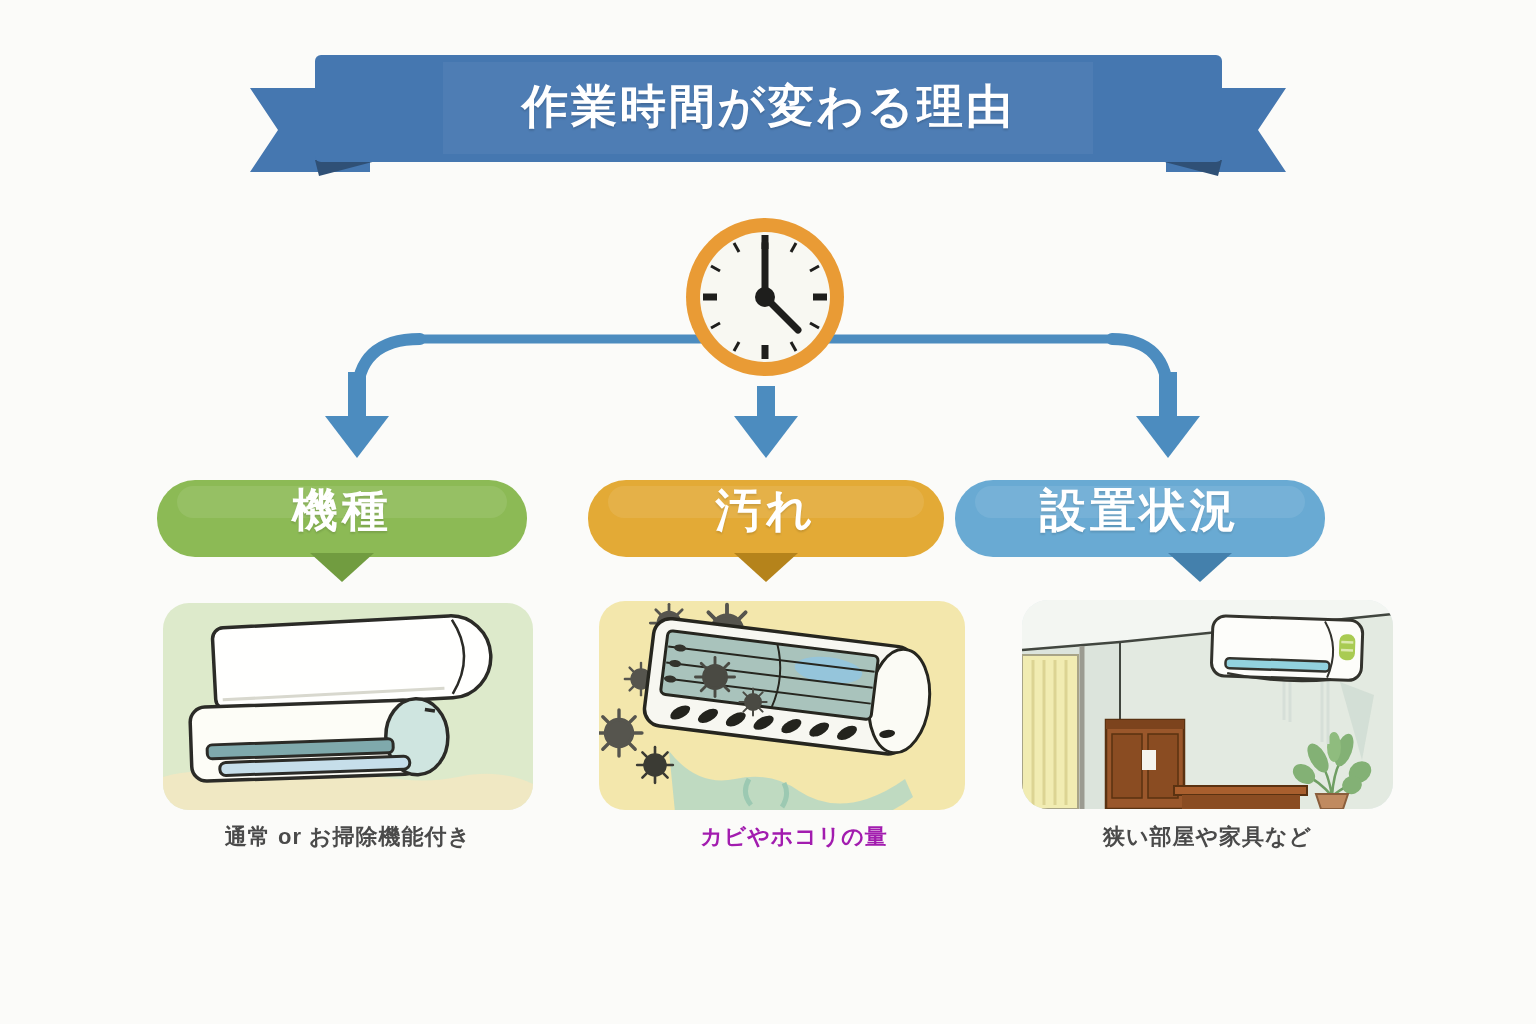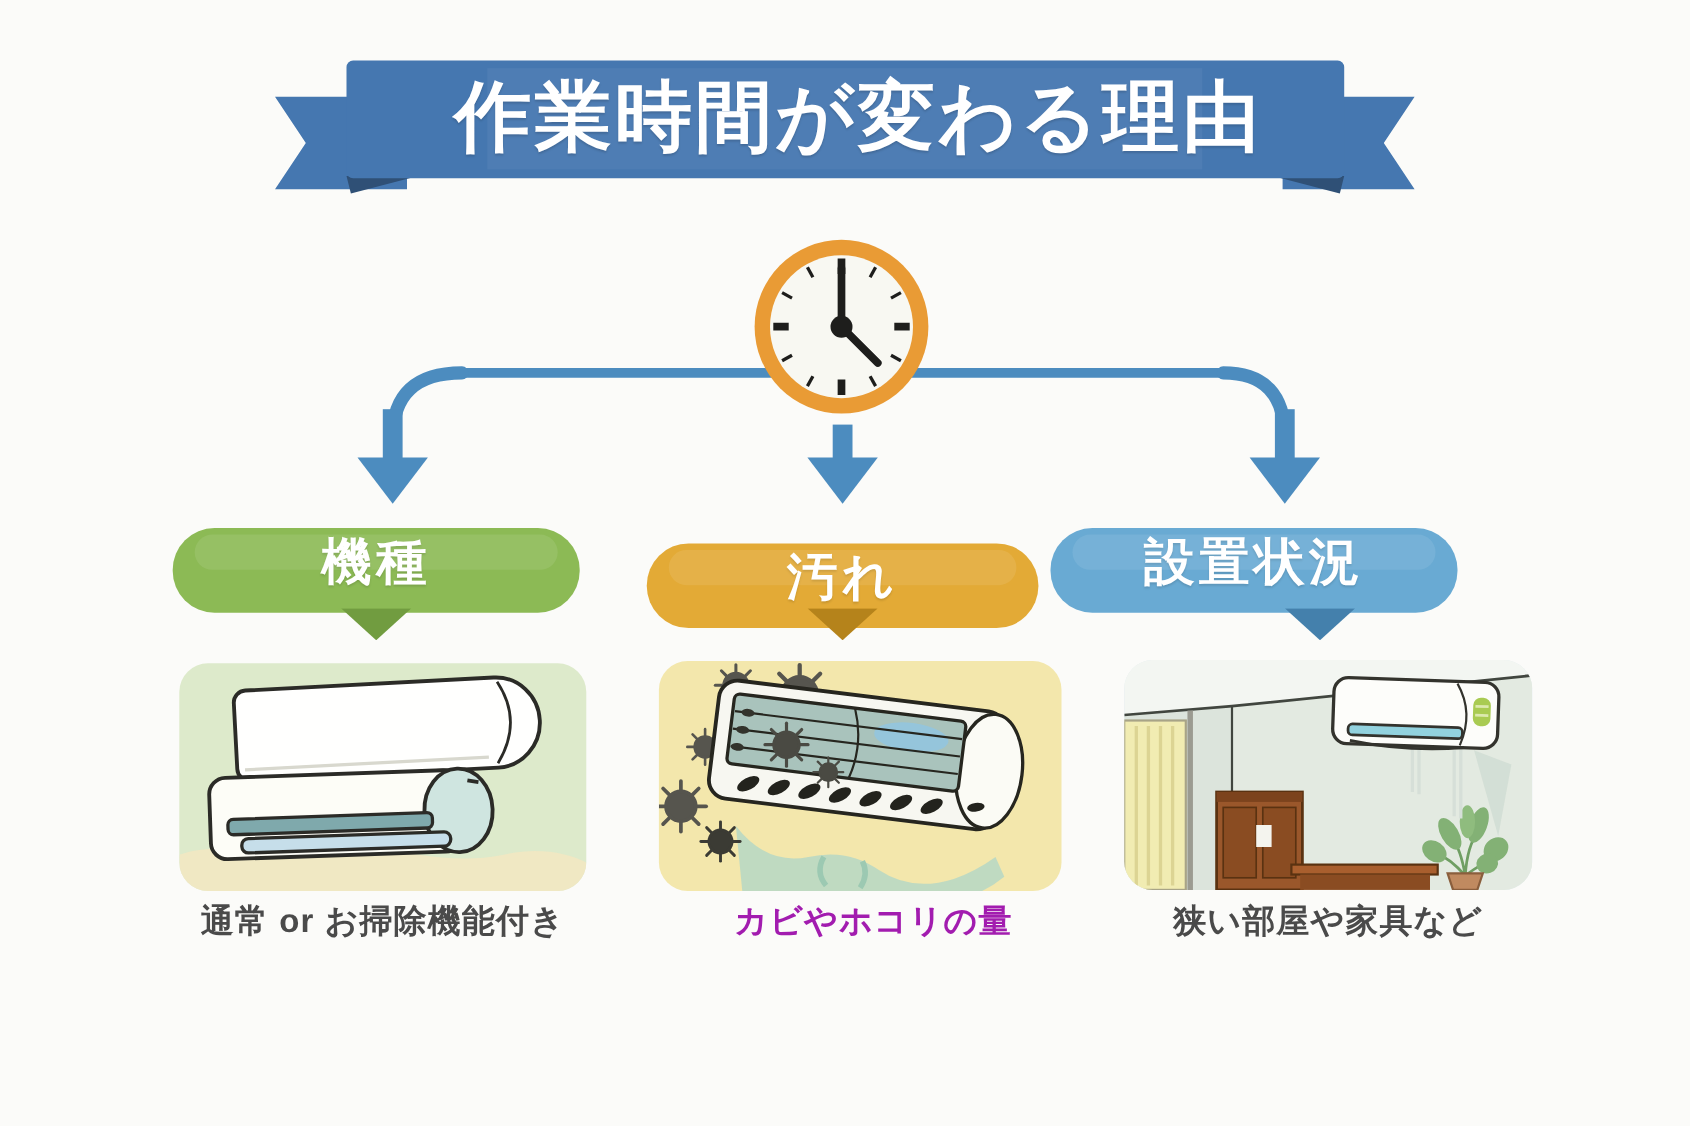--- a/index.html
+++ b/index.html
@@ -4,23 +4,23 @@
 <style>
   html,body{margin:0;padding:0;}
   body{
     width:1536px;height:1024px;position:relative;overflow:hidden;
     font-family:"Liberation Sans","DejaVu Sans",sans-serif;
   }
   .abs{position:absolute;}
   
   .ribbon-svg{left:248px;top:50px;}
   .banner-title{
-    left:327px;top:53px;width:907px;height:107px;
+    left:315px;top:53px;width:907px;height:107px;
     display:flex;align-items:center;justify-content:center;
-    font-size:70px;font-weight:bold;letter-spacing:3px;
+    font-size:46px;font-weight:bold;letter-spacing:3px;
     text-shadow:0 2px 2px rgba(0,0,0,.15);
   }
   
   .connector-svg{left:0;top:0;}
   
   .clock-svg{left:679px;top:211px;}
   
   .pill{
     top:480px;height:77px;border-radius:38px;
     display:flex;justify-content:center;
@@ -35,21 +35,21 @@
   }
   .pill-tail{
     top:553px;width:64px;height:29px;
     clip-path:polygon(0 0,100% 0,50% 100%);
   }
   
   .panel{border-radius:26px;overflow:hidden;}
   
   .caption{
     top:816px;height:42px;display:flex;align-items:center;justify-content:center;
-    font-size:30px;font-weight:bold;letter-spacing:1px;
+    font-size:22px;font-weight:bold;letter-spacing:1px;
   }
 </style>
 </head>
 <body style="background-color: rgb(251, 251, 249);">
 
 <svg class="abs ribbon-svg" width="1040" height="140" viewBox="0 0 1040 140">
   <polygon points="122,38 2,38 30,80 2,122 122,122" fill="#4577B0"></polygon>
   <polygon points="918,38 1038,38 1010,80 1038,122 918,122" fill="#4577B0"></polygon>
   <polygon points="67,110 132,110 71,126" fill="#2F5076"></polygon>
   <polygon points="974,110 909,110 970,126" fill="#2F5076"></polygon>
@@ -96,21 +96,21 @@
     <line x1="86" y1="86" x2="119" y2="119" stroke-width="7"></line>
   </g>
   <circle cx="86" cy="86" r="10" fill="#1E1E1C"></circle>
 </svg>
 
 <div class="abs pill" style="left: 157px; width: 370px; background-color: rgb(140, 186, 85);">
   <span class="pill-label">機種</span>
 </div>
 <div class="abs pill-tail" style="left: 310px; background-color: rgb(113, 156, 64);"></div>
 
-<div class="abs pill" style="left: 588px; width: 356px; background-color: rgb(227, 170, 54); margin-top: 14px;">
+<div class="abs pill" style="left: 588px; width: 356px; background-color: rgb(227, 170, 54);">
   <span class="pill-label">汚れ</span>
 </div>
 <div class="abs pill-tail" style="left: 734px; background-color: rgb(181, 131, 27);"></div>
 
 <div class="abs pill" style="left: 955px; width: 370px; background-color: rgb(105, 170, 211);">
   <span class="pill-label">設置状況</span>
 </div>
 <div class="abs pill-tail" style="left: 1168px; background-color: rgb(68, 128, 172);"></div>
 
 <div class="abs panel" style="left: 163px; top: 603px; width: 370px; height: 207px; background-color: rgb(221, 234, 203);">

